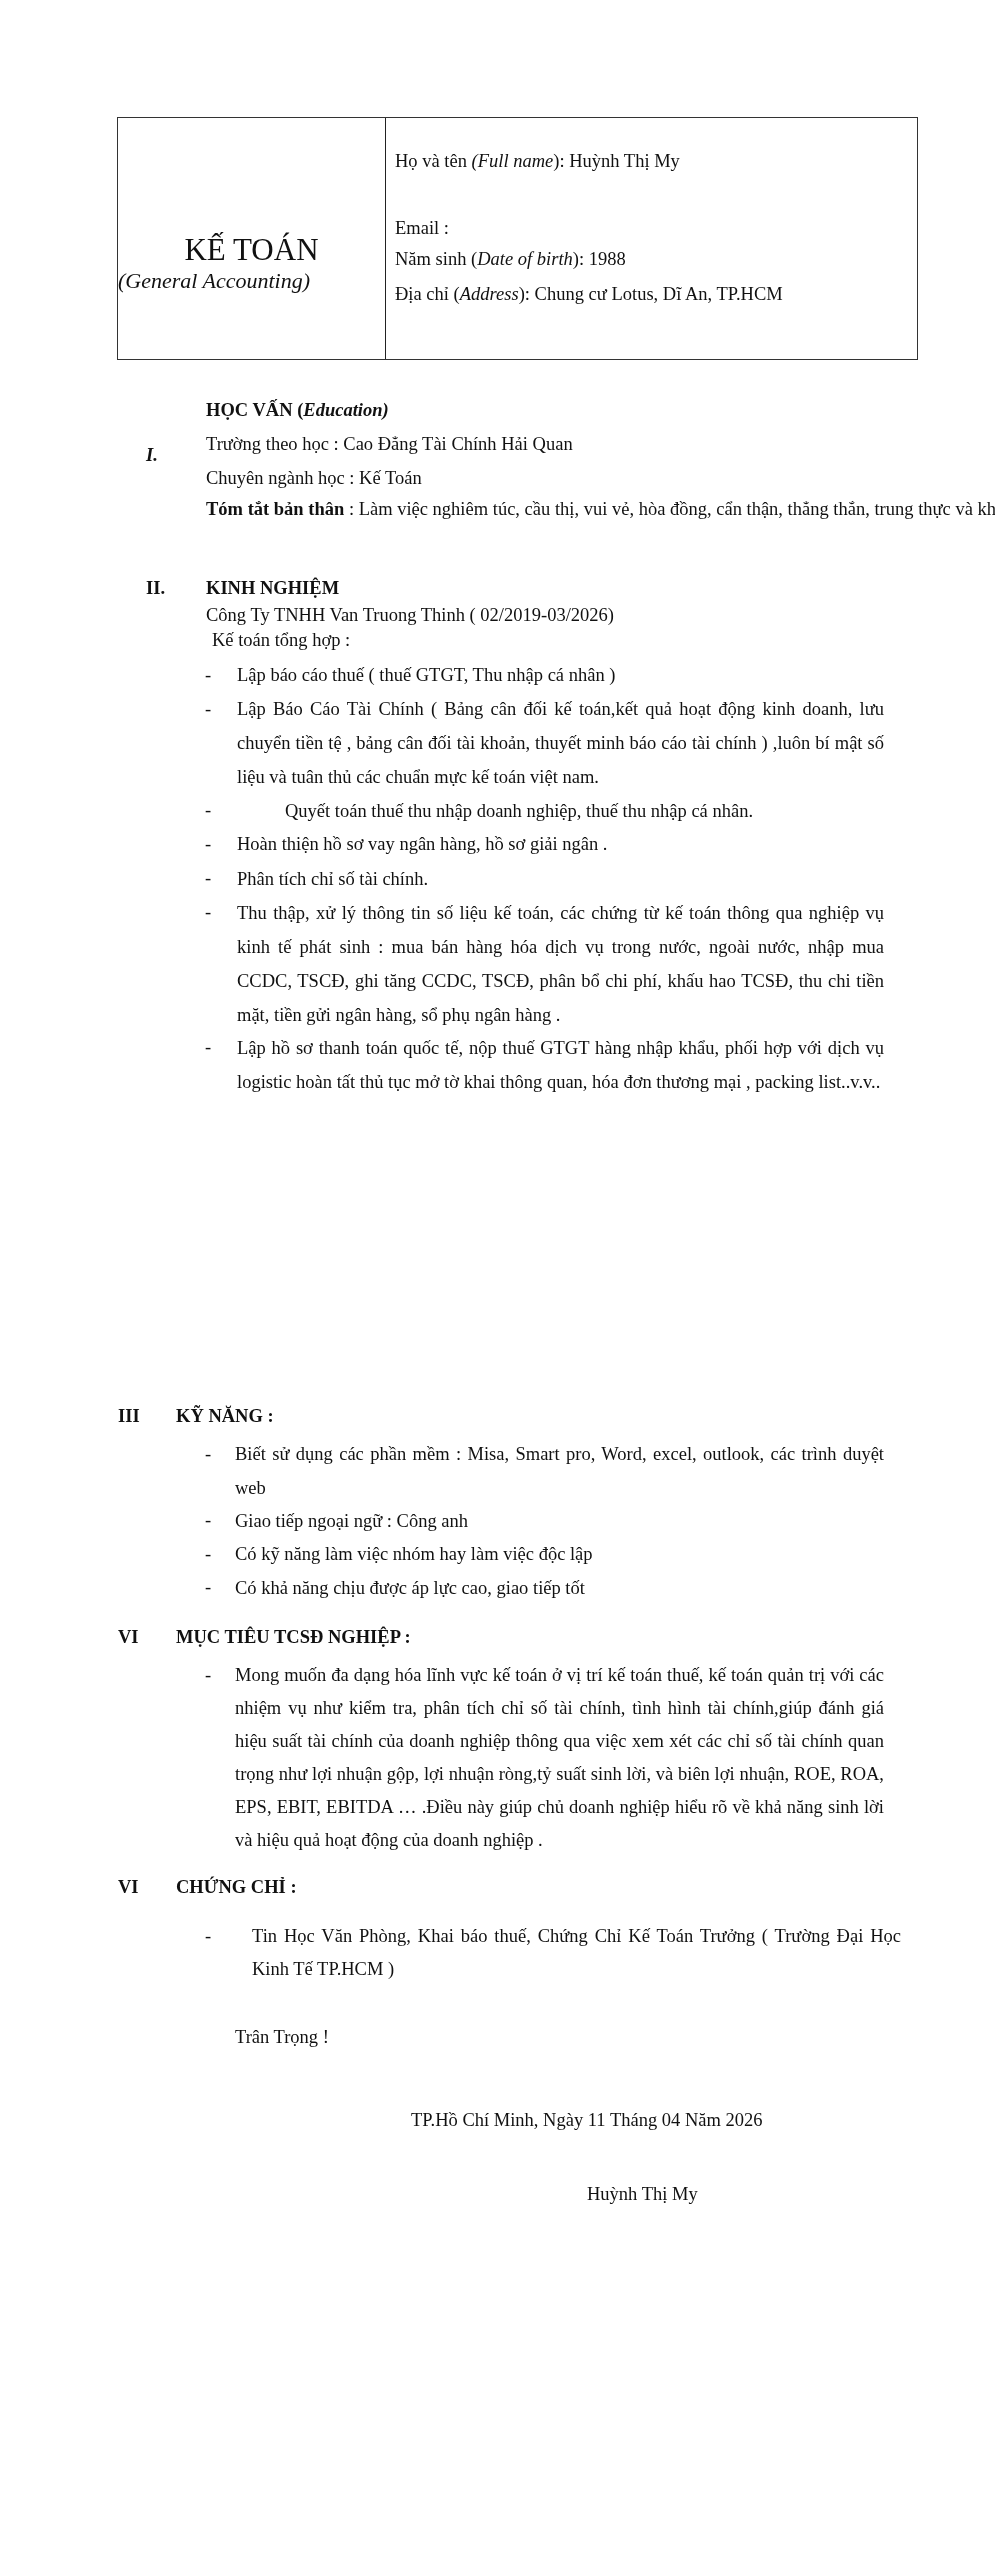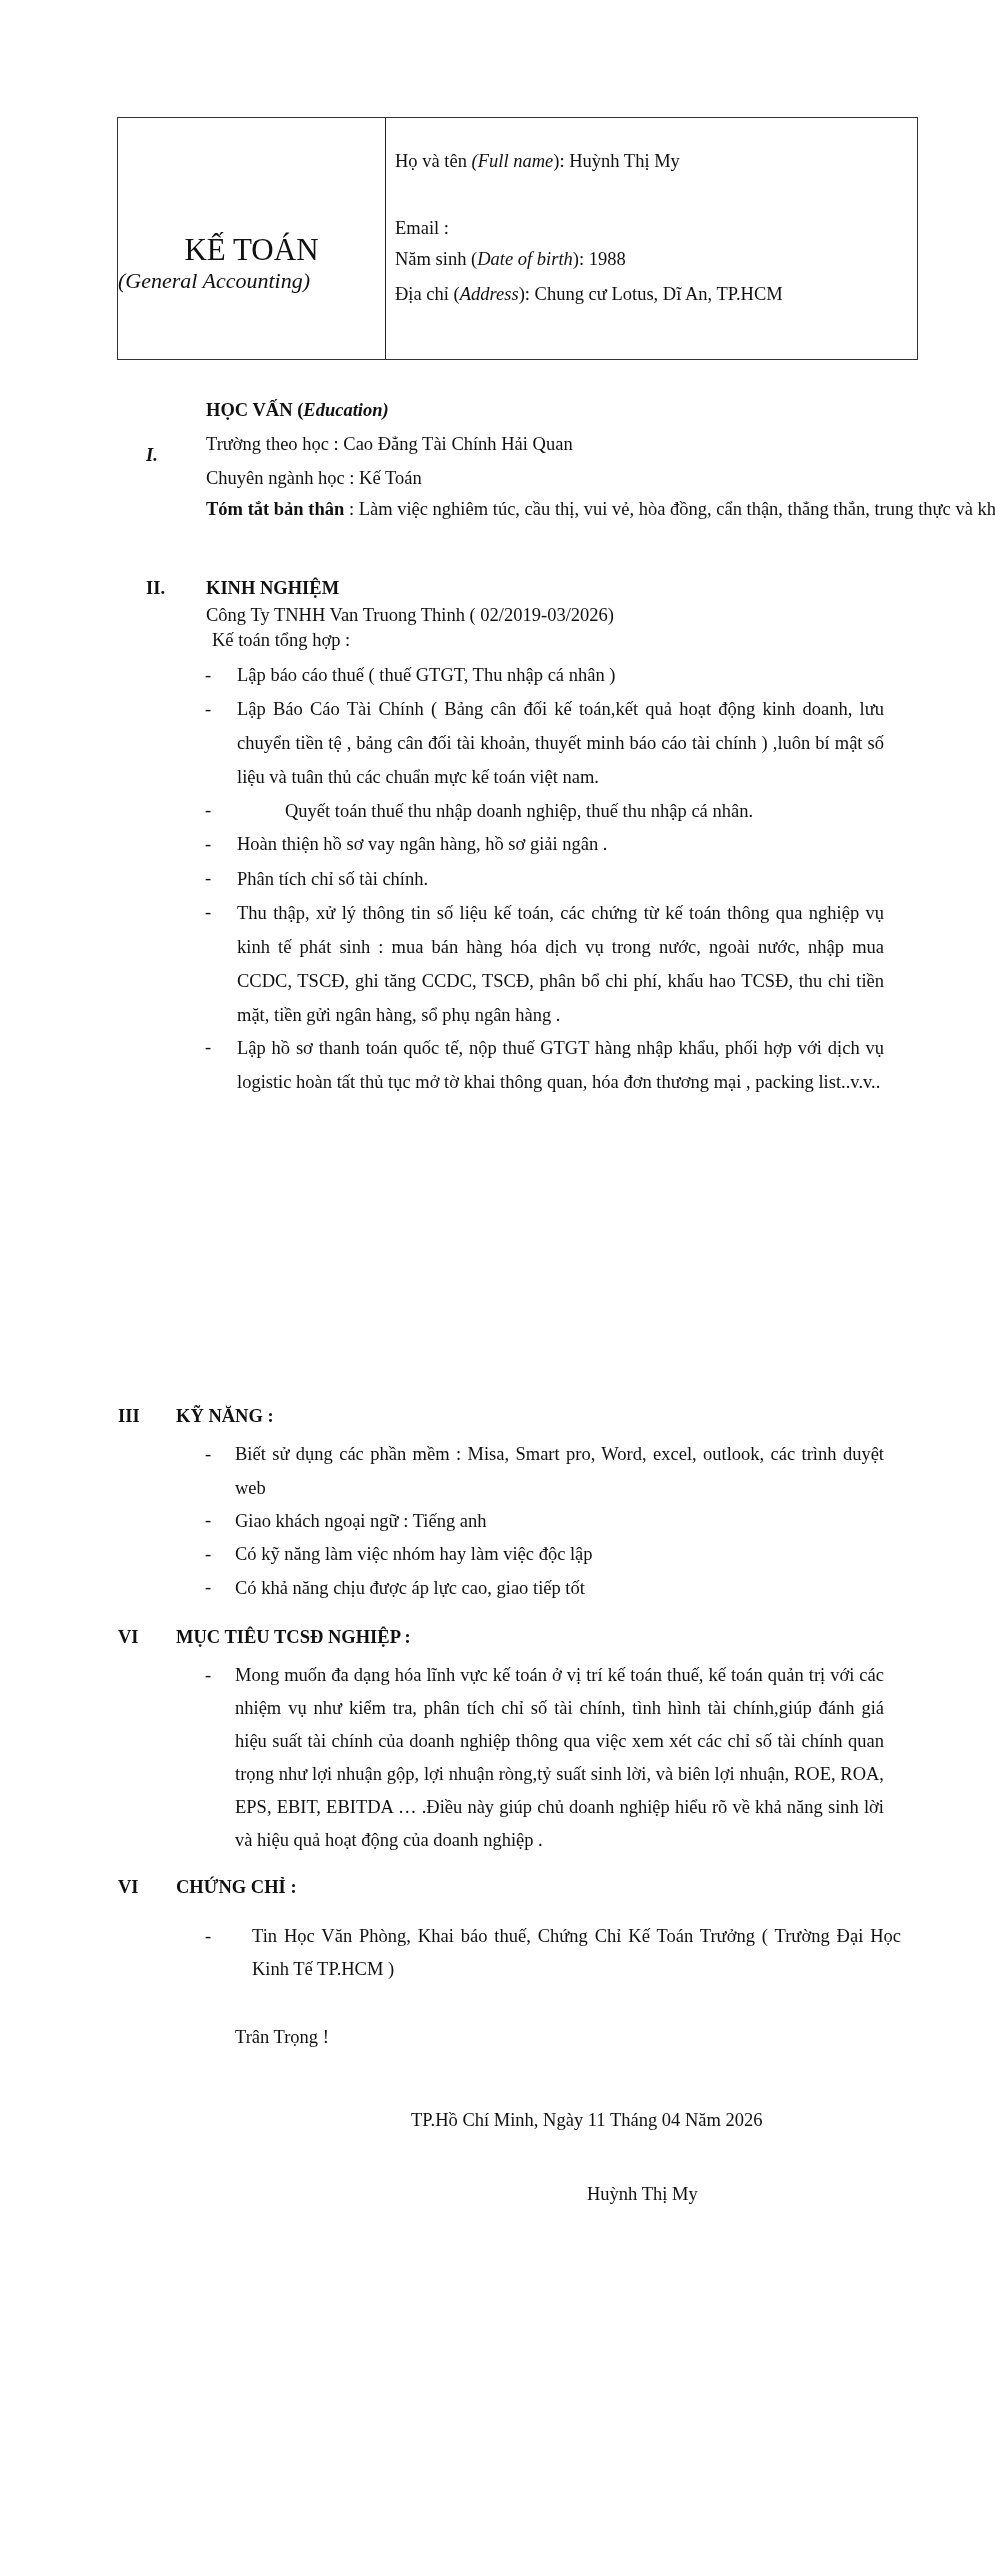--- a/index.html
+++ b/index.html
@@ -77,21 +77,21 @@
 
 <div class="dash" style="left:205px; top:1037px;">-</div>
 <div class="just" style="left:237px; top:1031px; width:647px;">Lập hồ sơ thanh toán quốc tế, nộp thuế GTGT hàng nhập khẩu, phối hợp với dịch vụ logistic hoàn tất thủ tục mở tờ khai thông quan, hóa đơn thương mại , packing list..v.v..</div>
 
 <div class="abs t b" style="left:118px; top:1406px;">III</div>
 <div class="abs t b" style="left:176px; top:1406px;">KỸ NĂNG :</div>
 
 <div class="dash" style="left:205px; top:1444px;">-</div>
 <div class="just" style="left:235px; top:1437px; width:649px;">Biết sử dụng các phần mềm : Misa, Smart pro, Word, excel, outlook, các trình duyệt web</div>
 <div class="dash" style="left:205px; top:1510px;">-</div>
-<div class="just" style="left:235px; top:1504px; width:649px;">Giao khách ngoại ngữ : Tiếng anh</div>
+<div class="just" style="left:235px; top:1504px; width:649px;">Giao tiếp ngoại ngữ : Công anh</div>
 <div class="dash" style="left:205px; top:1544px;">-</div>
 <div class="just" style="left:235px; top:1537px; width:649px;">Có kỹ năng làm việc nhóm hay làm việc độc lập</div>
 <div class="dash" style="left:205px; top:1577px;">-</div>
 <div class="just" style="left:235px; top:1571px; width:649px;">Có khả năng chịu được áp lực cao, giao tiếp tốt</div>
 
 <div class="abs t b" style="left:118px; top:1627px;">VI</div>
 <div class="abs t b" style="left:176px; top:1627px;">MỤC TIÊU TCSĐ NGHIỆP :</div>
 <div class="dash" style="left:205px; top:1665px;">-</div>
 <div class="just" style="left:235px; top:1659px; width:649px; line-height:33px;">Mong muốn đa dạng hóa lĩnh vực kế toán ở vị trí kế toán thuế, kế toán quản trị với các nhiệm vụ như kiểm tra, phân tích chỉ số tài chính, tình hình tài chính,giúp đánh giá hiệu suất tài chính của doanh nghiệp thông qua việc xem xét các chỉ số tài chính quan trọng như lợi nhuận gộp, lợi nhuận ròng,tỷ suất sinh lời, và biên lợi nhuận, ROE, ROA, EPS, EBIT, EBITDA … .Điều này giúp chủ doanh nghiệp hiểu rõ về khả năng sinh lời và hiệu quả hoạt động của doanh nghiệp .</div>
 

